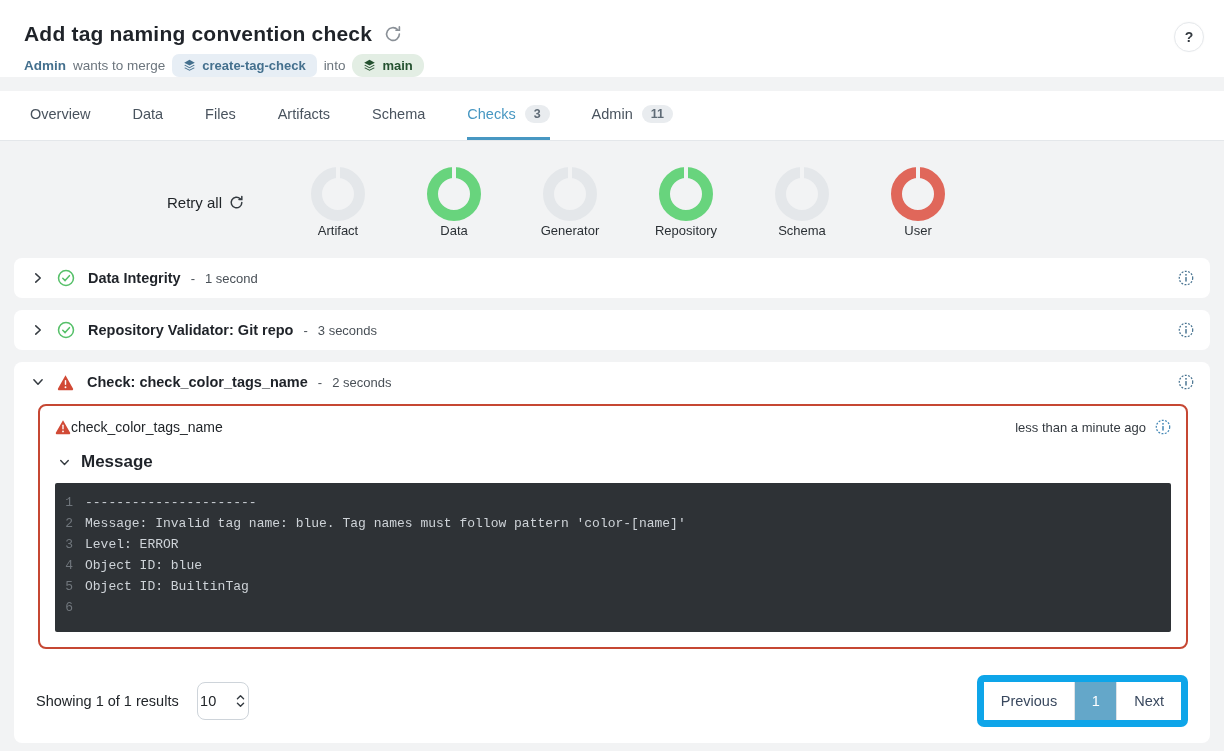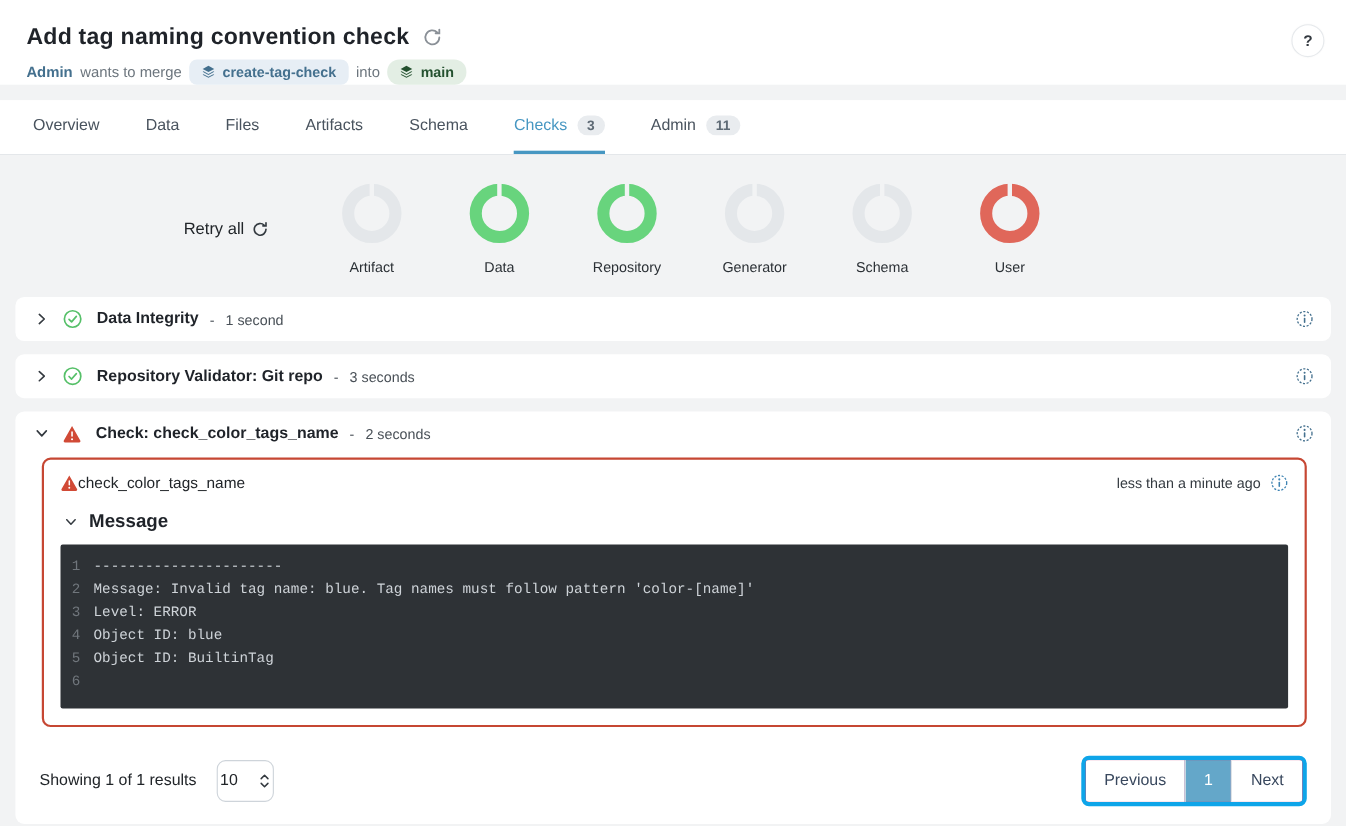--- a/index.html
+++ b/index.html
@@ -28,21 +28,21 @@
   .tab-badge { background:#e9ecef; color:#5f6b76; font-size:12.5px; font-weight:600; border-radius:999px; padding:3px 9px; line-height:1; }
 
   
   .section { flex:1; background:#f2f3f4; padding-top:26px; overflow:hidden; }
   .status-row { display:flex; align-items:center; margin:0 0 20px 0; }
   .retry-all { display:flex; align-items:center; gap:7px; font-size:15px; color:#212529; margin-left:167px; cursor:pointer; }
   .gauges { display:flex; margin-left:36px; }
   .gauge { width:116px; display:flex; flex-direction:column; align-items:center; }
   .donut { width:54px; height:54px; border-radius:50%; border:11px solid #e4e7ea; position:relative; }
   .donut .notch { position:absolute; top:-12px; left:50%; transform:translateX(-50%); width:4px; height:13px; background:#f2f3f4; }
-  .gauge-label { margin-top:14px; font-size:13px; color:#2b3035; }
+  .gauge-label { margin-top:2px; font-size:13px; color:#2b3035; }
 
   
   .check-card { background:#fff; border-radius:8px; margin:0 14px 12px 14px; }
   .check-row { display:flex; align-items:center; height:40px; padding:0 16px 0 18px; gap:13px; cursor:pointer; }
   .chev { color:#343a40; display:inline-flex; }
   .check-name { font-size:14.5px; font-weight:700; color:#1f2329; }
   .sep { color:#495057; font-size:13px; margin:0 -3px; }
   .duration { font-size:13px; color:#495057; }
   .spacer { flex:1; }
   .info-icon { display:inline-flex; cursor:pointer; }
@@ -58,21 +58,21 @@
   .code-line { display:flex; }
   .line-num { width:30px; text-align:right; padding-right:12px; color:#70767c; flex:none; user-select:none; }
   .line-text { color:#ced3d8; white-space:pre; }
 
   
   .list-footer { display:flex; align-items:center; padding:8px 22px 16px 22px; }
   .showing { font-size:14.5px; color:#212529; }
   .page-size { margin-left:18px; width:52px; height:38px; border:1px solid #ced4da; border-radius:8px; background:#fff;
     display:flex; align-items:center; justify-content:center; gap:20px; cursor:pointer; }
   .page-size .val { font-size:14.5px; color:#212529; }
-  .pagination { margin-left:auto; display:flex; border:4px solid #0ea5e9; border-radius:7px; overflow:hidden; background:#be185d;text-align:center; }
+  .pagination { margin-left:auto; display:flex; border:7px solid #0ea5e9; border-radius:7px; overflow:hidden; background:#be185d;text-align:center; }
   .page-btn { height:38px; display:flex; align-items:center; justify-content:center; font-size:14.5px; color:#39485e; background:#fff; cursor:pointer; padding:0 17px; }
   .page-btn + .page-btn { border-left:1px solid #dee2e6; }
   .page-btn.current { background:#64a7c9; color:#fff; min-width:42px; padding:0; }
   svg { display:block; }
 </style>
 </head>
 <body>
 
 <div class="app">
 
@@ -159,30 +159,30 @@
             </div>
           <span class="gauge-label">Artifact</span>
         </div>
         <div class="gauge">
           <div class="donut" style="border-color: rgb(104, 212, 125);">
               <span class="notch"></span>
             </div>
           <span class="gauge-label">Data</span>
         </div>
         <div class="gauge">
+          <div class="donut" style="border-color: rgb(228, 231, 234);">
+              <span class="notch"></span>
+            </div>
+          <span class="gauge-label">Generator</span>
+        </div>
+        <div class="gauge">
           <div class="donut" style="border-color: rgb(104, 212, 125);">
               <span class="notch"></span>
             </div>
           <span class="gauge-label">Repository</span>
-        </div>
-        <div class="gauge">
-          <div class="donut" style="border-color: rgb(228, 231, 234);">
-              <span class="notch"></span>
-            </div>
-          <span class="gauge-label">Generator</span>
         </div>
         <div class="gauge">
           <div class="donut" style="border-color: rgb(228, 231, 234);">
               <span class="notch"></span>
             </div>
           <span class="gauge-label">Schema</span>
         </div>
         <div class="gauge">
           <div class="donut" style="border-color: rgb(224, 103, 90);">
               <span class="notch"></span>

